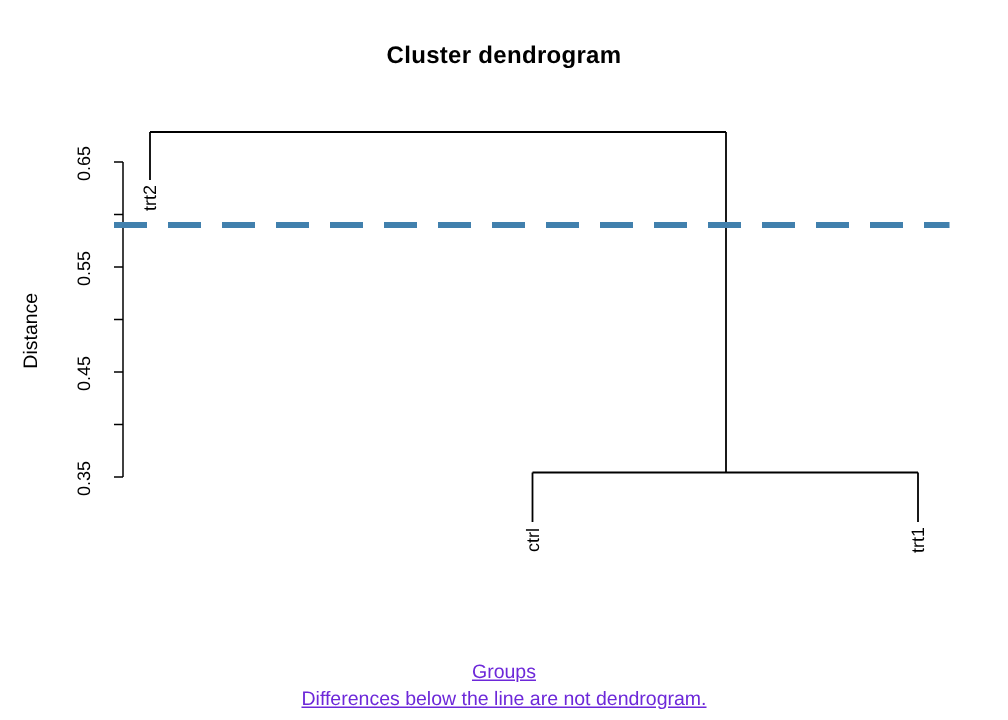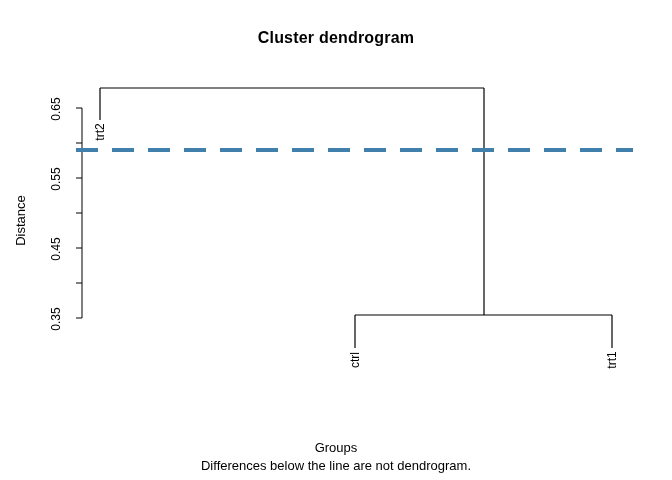--- a/index.html
+++ b/index.html
@@ -43,21 +43,22 @@
     transform-origin: center center;
     color: #000000;
     white-space: nowrap;
   }
   .xlab {
     position: absolute;
     left: 0;
     width: 672px;
     text-align: center;
     font-size: 13px;
-    color: #000000;
+    color: #6d28d9;
+    text-decoration: underline;
   }
   .xlab.line1 { top: 440px; }
   .xlab.line2 { top: 458px; }
   .ytick-label {
     position: absolute;
     font-size: 12px;
     color: #000000;
     white-space: nowrap;
     transform: rotate(-90deg);
     transform-origin: center center;

